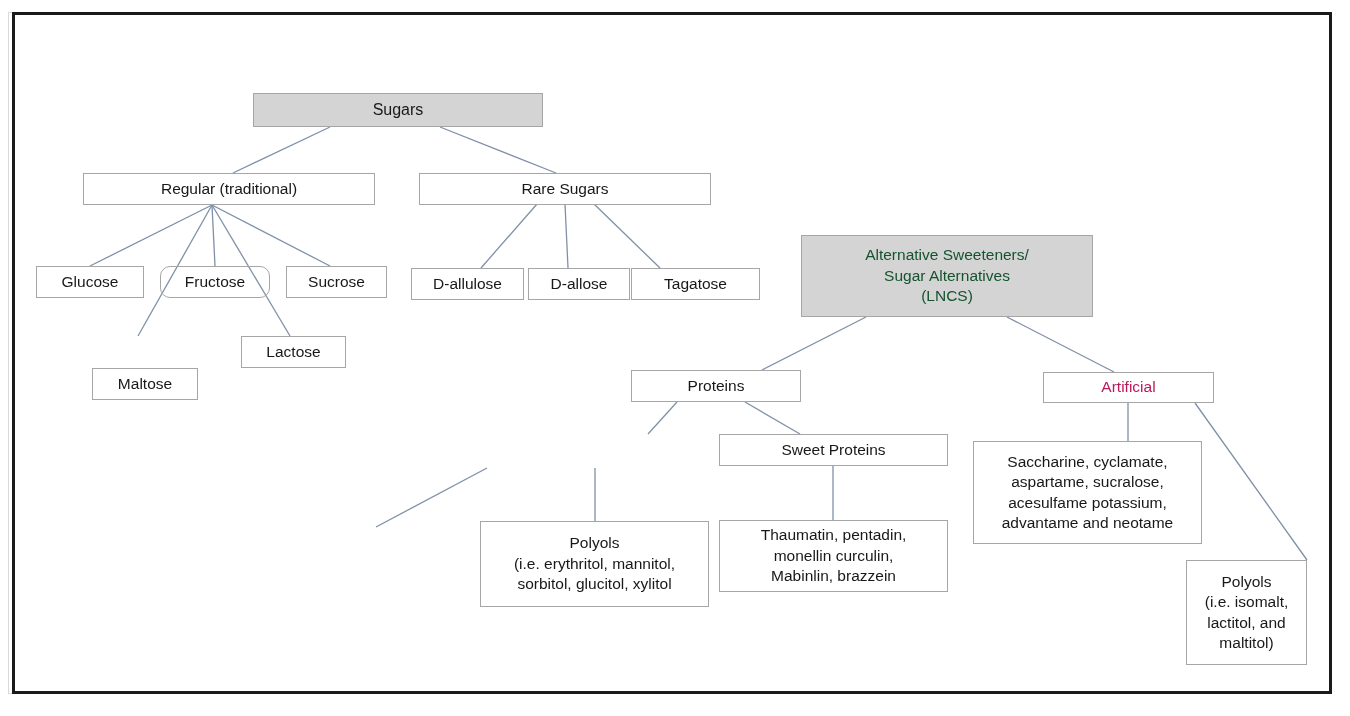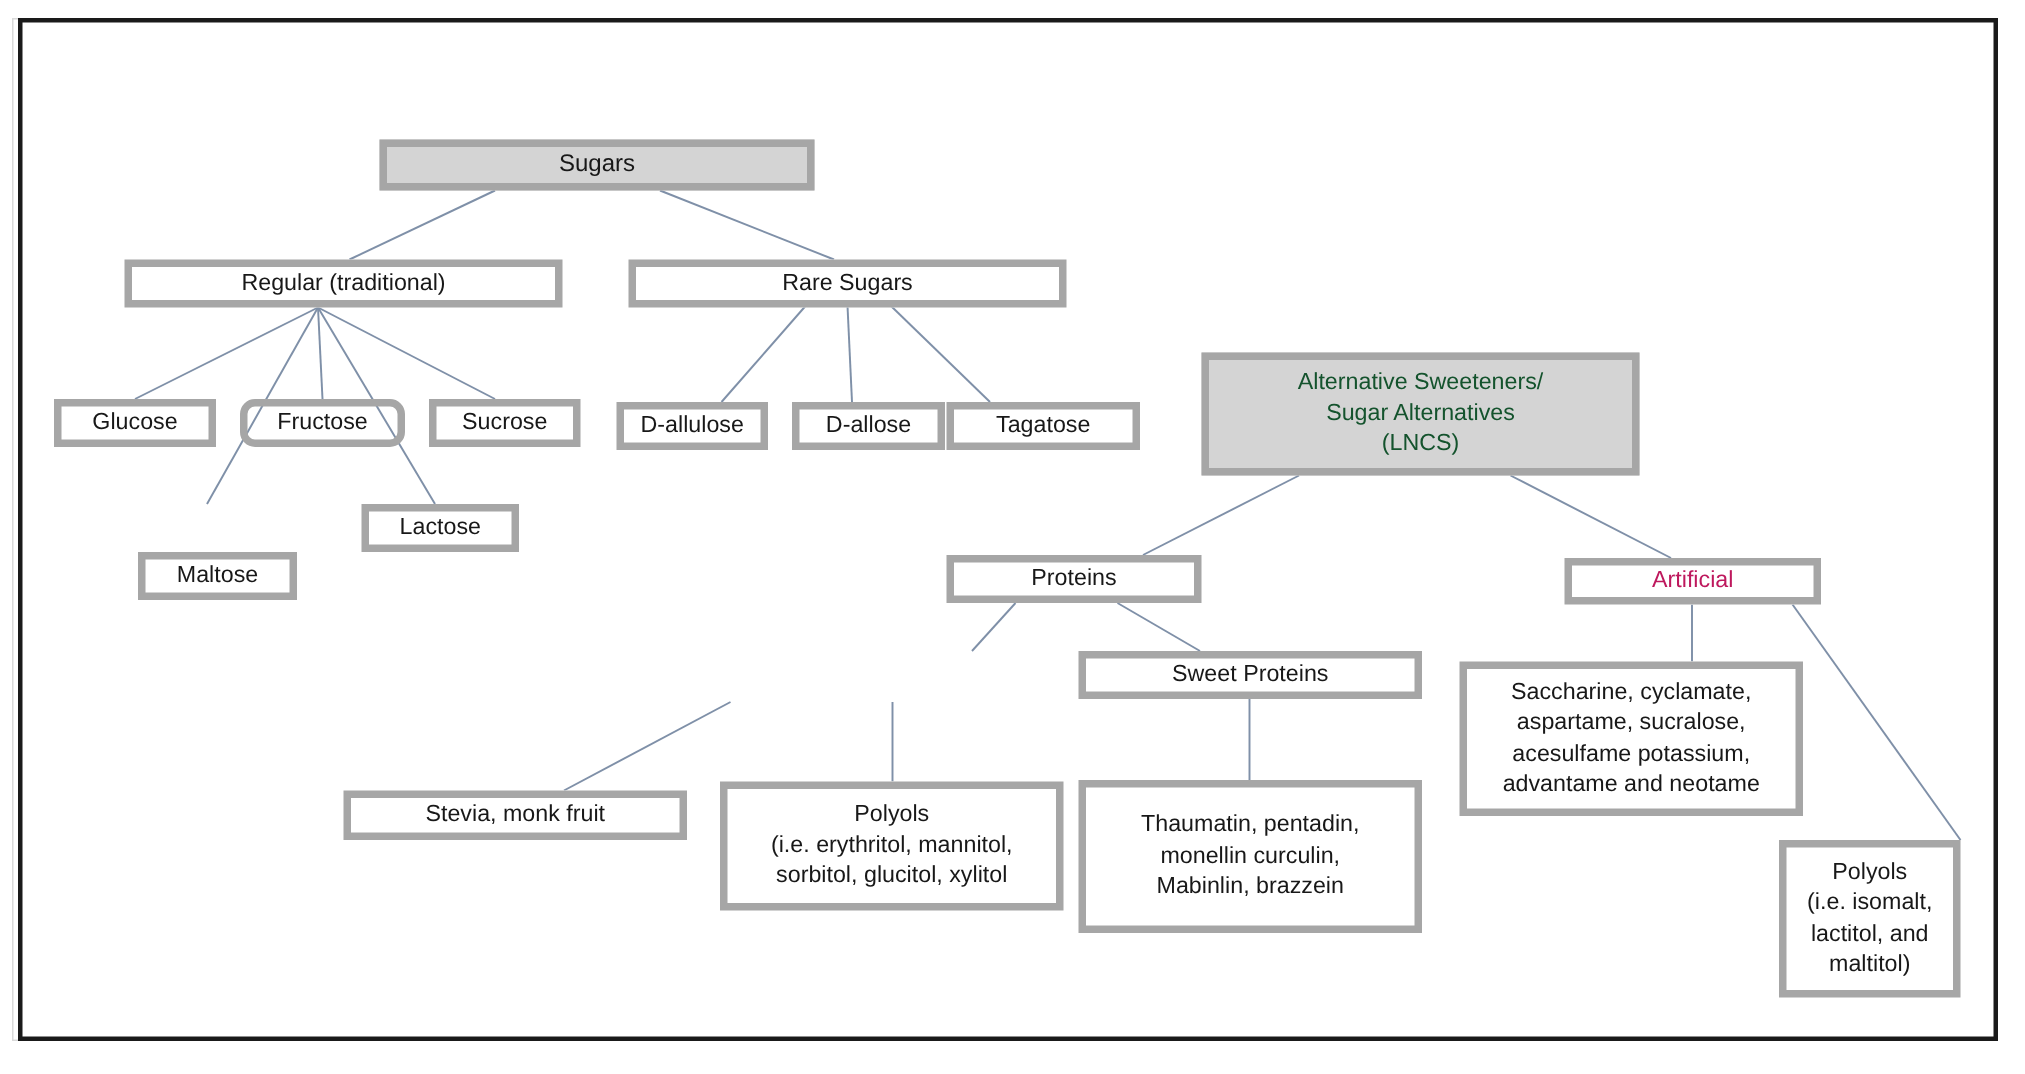--- a/index.html
+++ b/index.html
@@ -42,21 +42,21 @@
     position: absolute;
     left: 0;
     top: 0;
     width: 1350px;
     height: 716px;
     pointer-events: none;
   }
   .node {
     position: absolute;
     box-sizing: border-box;
-    border: 5px solid #404040;
+    border: 1px solid #404040;
     background: #ffffff;
     color: #181818;
     font-size: 15.5px;
     line-height: 1.32;
     display: flex;
     align-items: center;
     justify-content: center;
     text-align: center;
     padding: 2px 6px;
     white-space: pre-line;
@@ -116,44 +116,43 @@
   <div class="node" style="left: 36px; top: 266px; width: 108px; height: 32px; border-color: rgb(166, 166, 166); color: rgb(24, 24, 24);">Glucose</div>
 
   <div class="node" style="left: 160px; top: 266px; width: 110px; height: 32px; background: transparent; border-color: rgb(166, 166, 166); color: rgb(24, 24, 24); border-radius: 10px;">Fructose</div>
 
   <div class="node" style="left: 286px; top: 266px; width: 101px; height: 32px; border-color: rgb(166, 166, 166); color: rgb(24, 24, 24);">Sucrose</div>
 
   <div class="node" style="left: 92px; top: 336px; width: 106px; height: 32px; border-color: rgb(166, 166, 166); color: rgb(24, 24, 24); margin-top: 32px;">Maltose</div>
 
   <div class="node" style="left: 241px; top: 336px; width: 105px; height: 32px; border-color: rgb(166, 166, 166); color: rgb(24, 24, 24);">Lactose</div>
 
-  <div class="node" style="left: 411px; top: 268px; width: 101px; height: 32px; border-color: rgb(166, 166, 166); color: rgb(24, 24, 24);">D-allulose</div>
+  <div class="node" style="left: 411px; top: 268px; width: 113px; height: 32px; border-color: rgb(166, 166, 166); color: rgb(24, 24, 24);">D-allulose</div>
 
   <div class="node" style="left: 528px; top: 268px; width: 102px; height: 32px; border-color: rgb(166, 166, 166); color: rgb(24, 24, 24);">D-allose</div>
 
   <div class="node" style="left: 631px; top: 268px; width: 129px; height: 32px; border-color: rgb(166, 166, 166); color: rgb(24, 24, 24);">Tagatose</div>
 
   <div class="node shaded" style="left: 801px; top: 235px; width: 292px; height: 82px; border-color: rgb(166, 166, 166); color: #14532d; background: rgb(212, 212, 212);">Alternative Sweeteners/
 Sugar Alternatives
 (LNCS)</div>
 
   <div class="node" style="left: 631px; top: 370px; width: 170px; height: 32px; border-color: rgb(166, 166, 166); color: rgb(24, 24, 24);">Proteins</div>
 
   <div class="node" style="left: 1043px; top: 372px; width: 171px; height: 31px; border-color: rgb(166, 166, 166); color: #be185d;">Artificial</div>
 
 
   <div class="node" style="left: 719px; top: 434px; width: 229px; height: 32px; border-color: rgb(166, 166, 166); color: rgb(24, 24, 24);">Sweet Proteins</div>
 
-  <div class="node" style="left: 229px; top: 527px; width: 229px; height: 33px; border-color: rgb(166, 166, 166); color: rgb(24, 24, 24);">Stevia, monk fruit</div>
 
   <div class="node" style="left: 480px; top: 521px; width: 229px; height: 86px; border-color: rgb(166, 166, 166); color: rgb(24, 24, 24);">Polyols
 (i.e. erythritol, mannitol,
 sorbitol, glucitol, xylitol</div>
 
-  <div class="node" style="left: 719px; top: 520px; width: 229px; height: 102px; border-color: rgb(166, 166, 166); color: rgb(24, 24, 24);">Thaumatin, pentadin,
+  <div class="node" style="left: 719px; top: 520px; width: 229px; height: 72px; border-color: rgb(166, 166, 166); color: rgb(24, 24, 24);">Thaumatin, pentadin,
 monellin curculin,
 Mabinlin, brazzein</div>
 
   <div class="node" style="left: 973px; top: 441px; width: 229px; height: 103px; border-color: rgb(166, 166, 166); color: rgb(24, 24, 24);">Saccharine, cyclamate,
 aspartame, sucralose,
 acesulfame potassium,
 advantame and neotame</div>
 
   <div class="node" style="left: 1186px; top: 560px; width: 121px; height: 105px; border-color: rgb(166, 166, 166); color: rgb(24, 24, 24);">Polyols
 (i.e.  isomalt,

